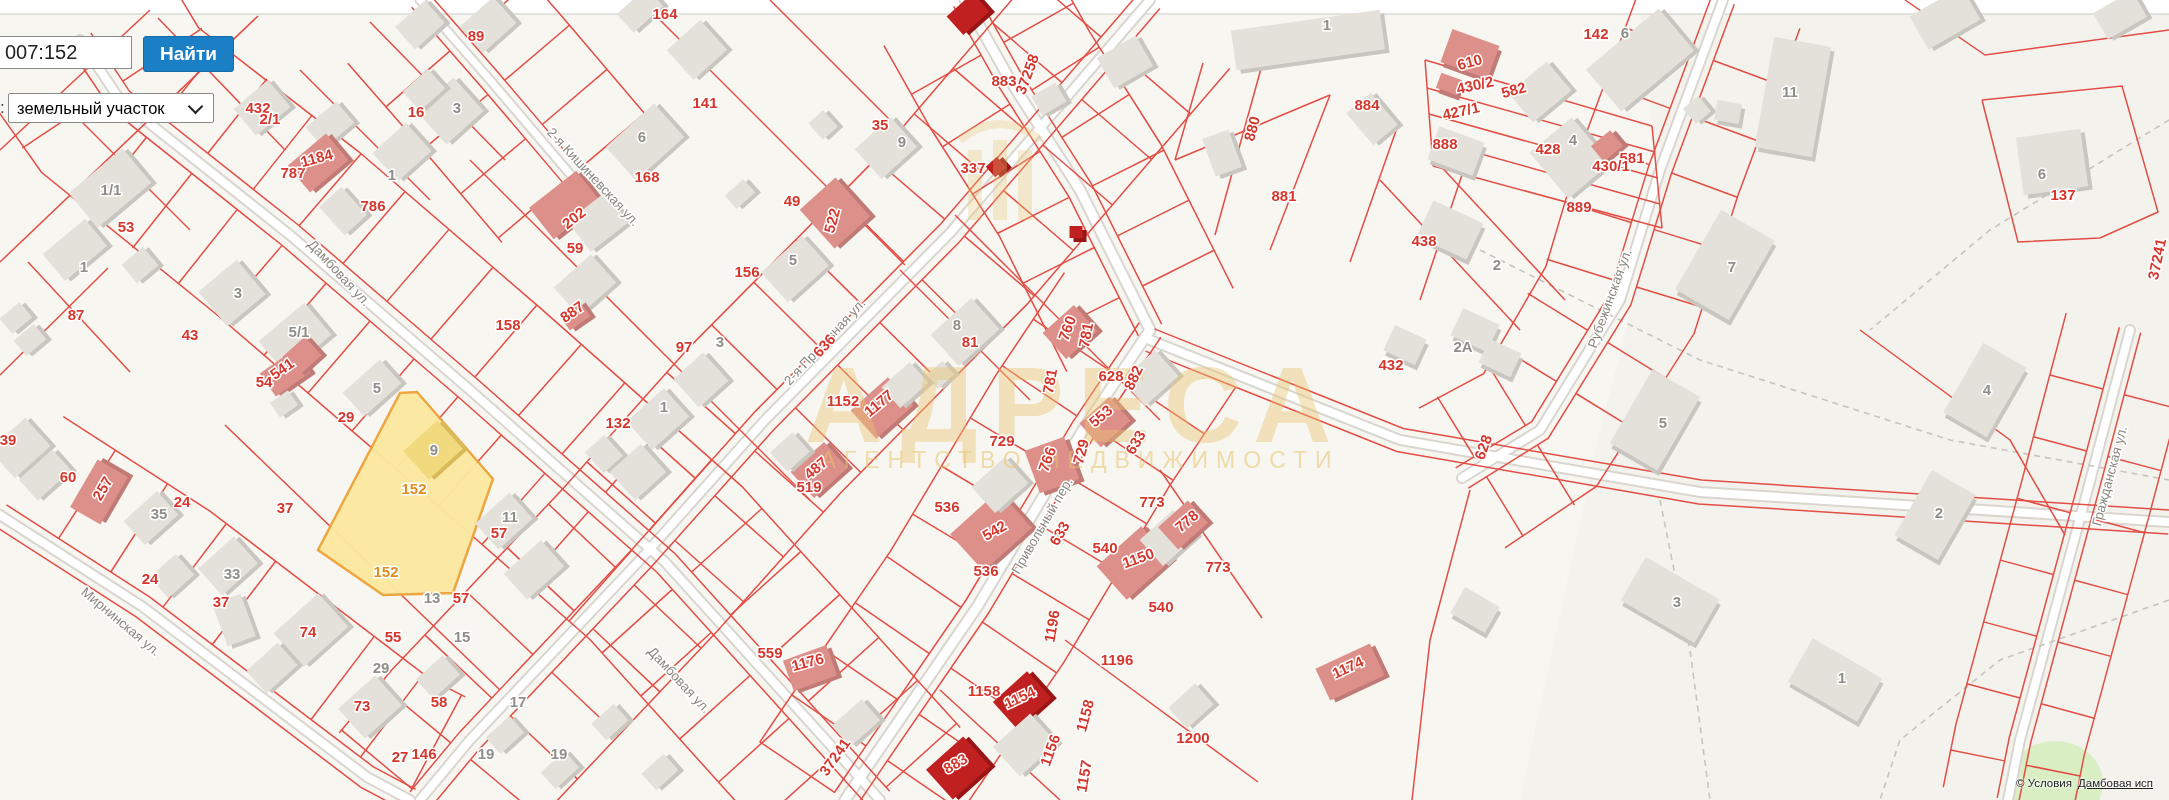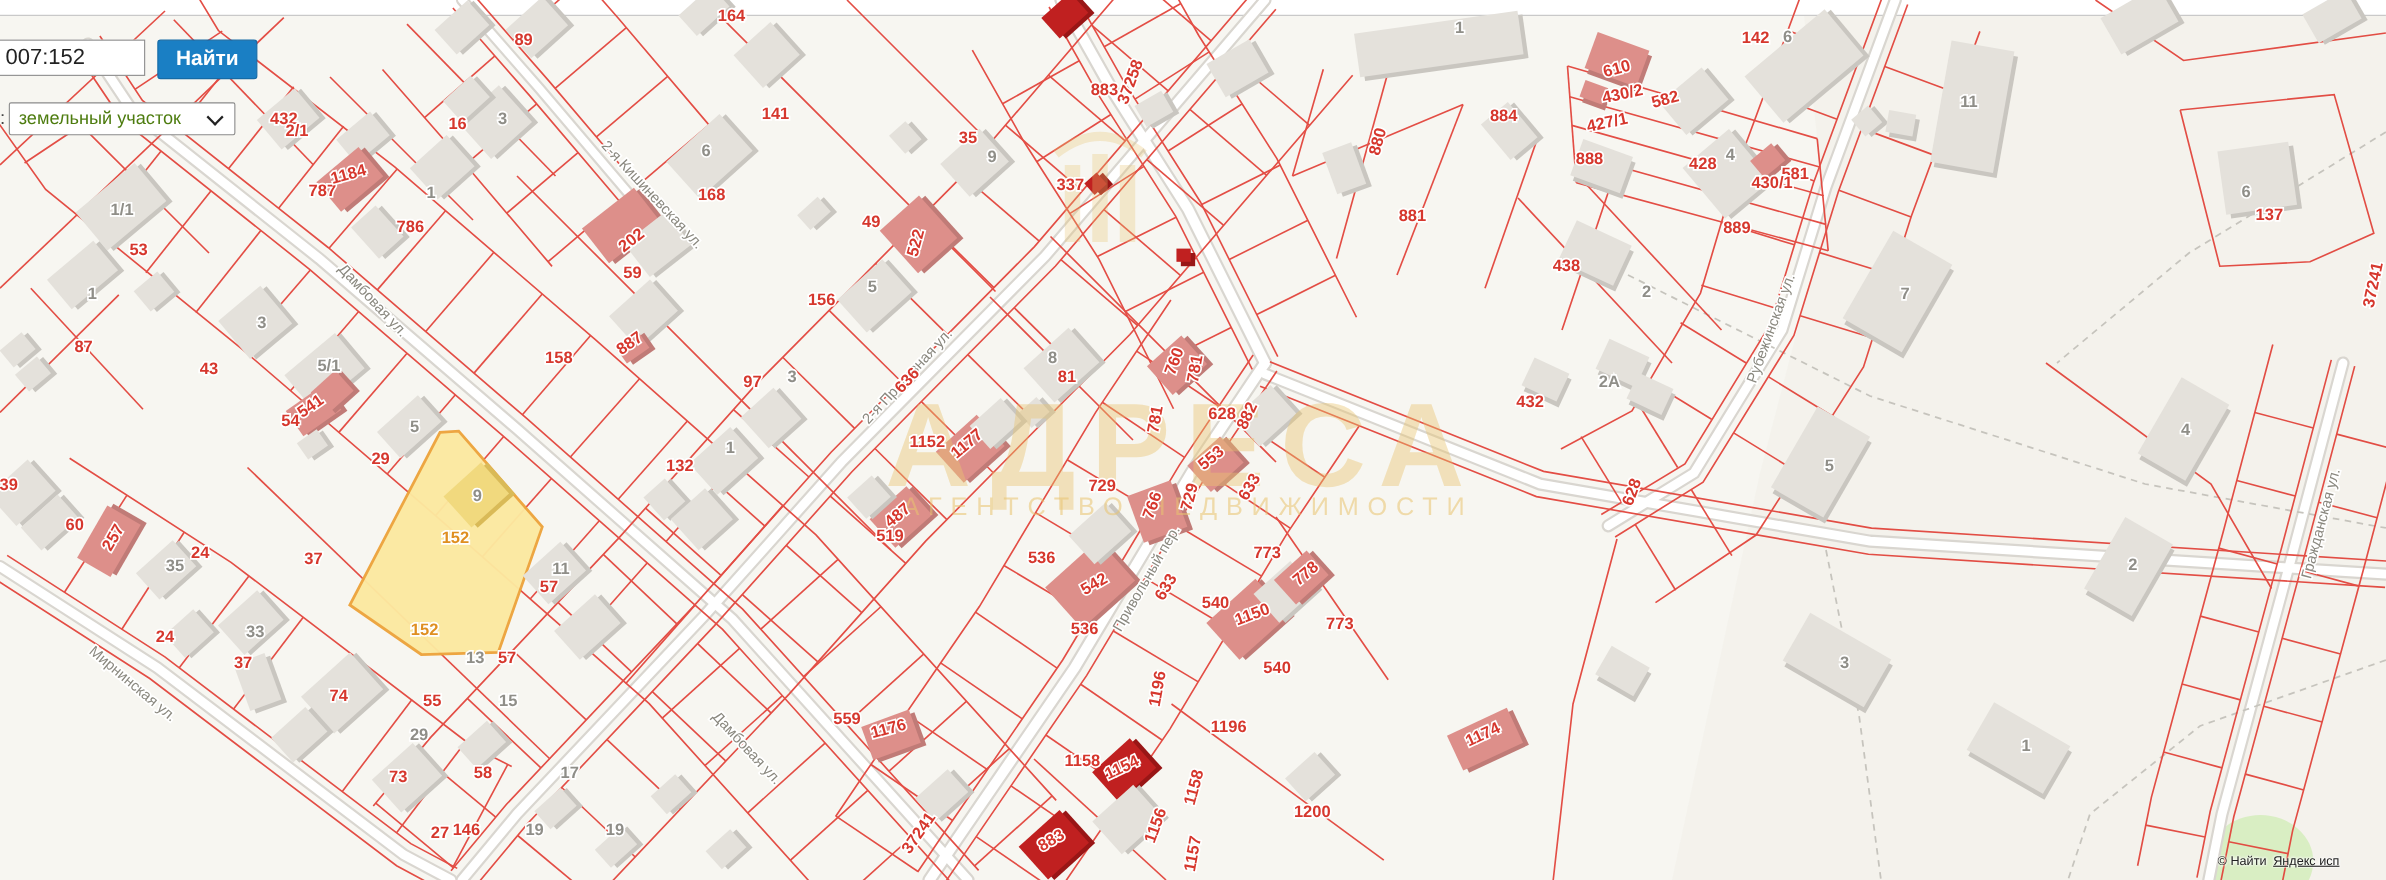--- a/index.html
+++ b/index.html
@@ -7,21 +7,21 @@
   .map-wrap{position:absolute;left:0;top:0;width:2169px;height:800px;}
   svg text{paint-order:stroke;}
   .search-panel{position:absolute;left:0;top:0;z-index:10;}
   .search-input{position:absolute;left:-6px;top:36px;width:138px;height:33px;border:1px solid #8b8b8b;background:#fff;
     font-family:"Liberation Sans",sans-serif;font-size:20px;color:#222;padding:0 4px 0 10px;box-sizing:border-box;}
   .find-btn{position:absolute;left:143px;top:36px;width:91px;height:36px;background:#1a7fc4;border:1px solid #166ba6;
     border-radius:3px;color:#ffffff;font-family:"Liberation Sans",sans-serif;font-size:19px;font-weight:bold;cursor:pointer;}
   .type-colon{position:absolute;left:0px;top:98px;font-size:17px;color:#444;}
   .type-select{position:absolute;left:8px;top:93px;width:206px;height:30px;background:#fff;border:1px solid #8b8b8b;
     border-radius:2px;display:flex;align-items:center;cursor:pointer;box-sizing:border-box;}
-  .type-select span.val{font-size:16.5px;color:#4d7c0f;padding-left:8px;flex:1;}
+  .type-select span.val{font-size:16.5px;color:#000000;padding-left:8px;flex:1;}
   .chev{width:9px;height:9px;border-right:2.5px solid #222;border-bottom:2.5px solid #222;transform:rotate(45deg);
     margin-right:12px;margin-top:-4px;}
   .attribution{position:absolute;left:2016px;top:777px;width:153px;overflow:hidden;white-space:nowrap;z-index:9;
     font-size:11.5px;color:#222;text-shadow:0 0 3px #fff,0 0 3px #fff,0 0 3px #fff;}
   .attribution a{color:#222;text-decoration:underline;margin-left:6px;cursor:pointer;}
 </style>
 </head>
 <body>
 
 <div class="page">
@@ -663,15 +663,15 @@
     <input class="search-input" type="text" value="007:152" style="">
     <button class="find-btn">Найти</button>
     <span class="type-colon">:</span>
     <div class="type-select">
       <span class="val">земельный участок</span>
       <span class="chev"></span>
     </div>
   </div>
 
   <div class="attribution">
-    <span>© Найти</span><a>Яндекс исп</a>
+    <span>© Условия</span><a>Дамбовая исп</a>
   </div>
 </div>
 
 </body></html>

